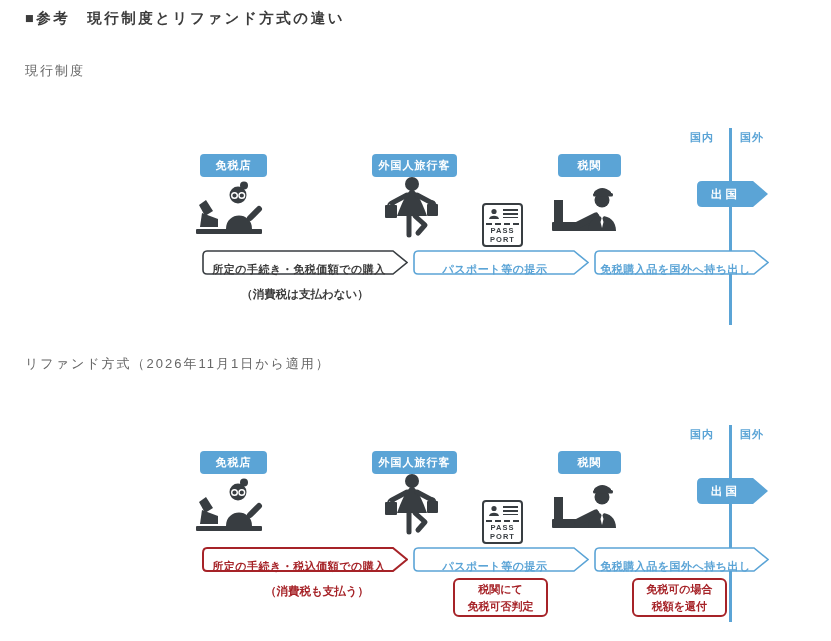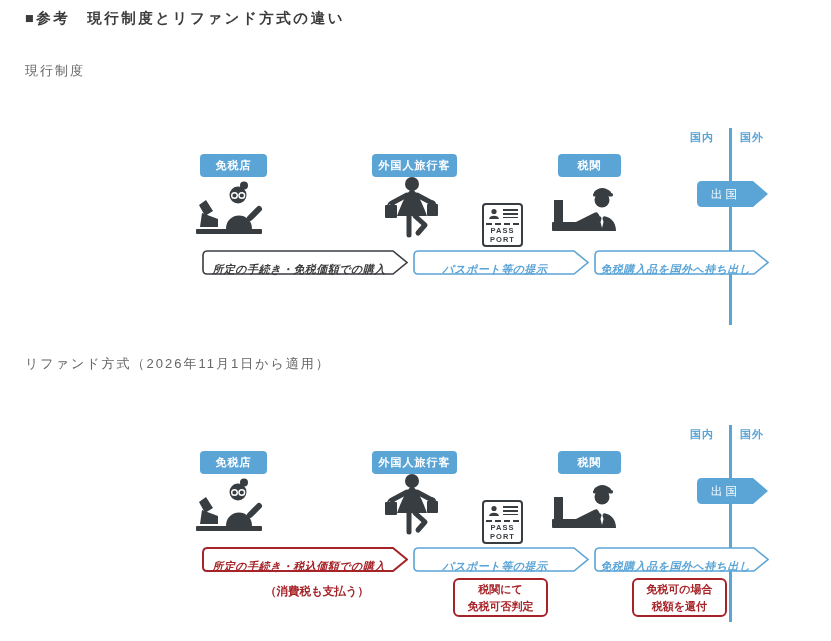--- a/index.html
+++ b/index.html
@@ -19,23 +19,23 @@
   .actor-label { position:absolute; height:23px; background:var(--blue); border-radius:4px;
            color:#fff; font-size:11px; font-weight:bold; letter-spacing:1px;
            display:flex; align-items:center; justify-content:center; }
 
   .icon-box { position:absolute; }
   .icon-box svg { display:block; width:100%; height:100%; }
 
   .depart-arrow { position:absolute; width:71px; height:26px; z-index:2; }
   .depart-arrow svg { position:absolute; inset:0; }
   .depart-arrow span { position:absolute; inset:0 14px 0 0; display:flex; align-items:center;
-           justify-content:center; color:#fff; font-size:11.5px; font-weight:normal; letter-spacing:3px; }
-
-  .step-arrow { position:absolute; height:38px; z-index:2;font-style:italic; }
+           justify-content:center; color:#fff; font-size:11.5px; font-weight:bold; letter-spacing:3px; }
+
+  .step-arrow { position:absolute; height:38px; z-index:2; }
   .step-arrow svg { position:absolute; inset:0; }
   .step-arrow span { position:absolute; inset:0 14px 0 2px; display:flex; align-items:center;
            justify-content:center; font-size:11px; font-weight:bold; letter-spacing:0.5px;
            white-space:nowrap; }
   .step-arrow.dark path { fill:#fff; stroke:var(--dark); stroke-width:1.6; }
   .step-arrow.dark span { color:var(--title); }
   .step-arrow.blue path { fill:#fff; stroke:var(--blue); stroke-width:1.6; }
   .step-arrow.blue span { color:var(--blue); }
   .step-arrow.red  path { fill:#fff; stroke:var(--red); stroke-width:2; }
   .step-arrow.red  span { color:var(--red); }
@@ -159,20 +159,21 @@
     </svg>
     <span>パスポート等の提示</span>
   </div>
   <div class="step-arrow blue" style="left:594px; top:250px; width:175px;">
     <svg viewBox="0 0 175 25" width="175" height="25">
       <path d="M 5 1 H 160 L 174 12.5 L 160 24 H 5 Q 1 24 1 20 V 6 Q 1 1 5 1 Z"></path>
     </svg>
     <span>免税購入品を国外へ持ち出し</span>
   </div>
 
+  <div class="note plain" style="left:202px; top:287px;">（消費税は支払わない）</div>
 
   <div class="section-heading" style="top:355px;">リファンド方式（2026年11月1日から適用）</div>
 
   <div class="vline" style="left:729px; top:425px; height:197px;"></div>
   <div class="boundary-label" style="left:684px; top:427px;">国内</div>
   <div class="boundary-label" style="left:734px; top:427px;">国外</div>
 
   <div class="actor-label" style="left:200px; top:451px; width:67px;">免税店</div>
   <div class="actor-label" style="left:372px; top:451px; width:85px;">外国人旅行客</div>
   <div class="actor-label" style="left:558px; top:451px; width:63px;">税関</div>

